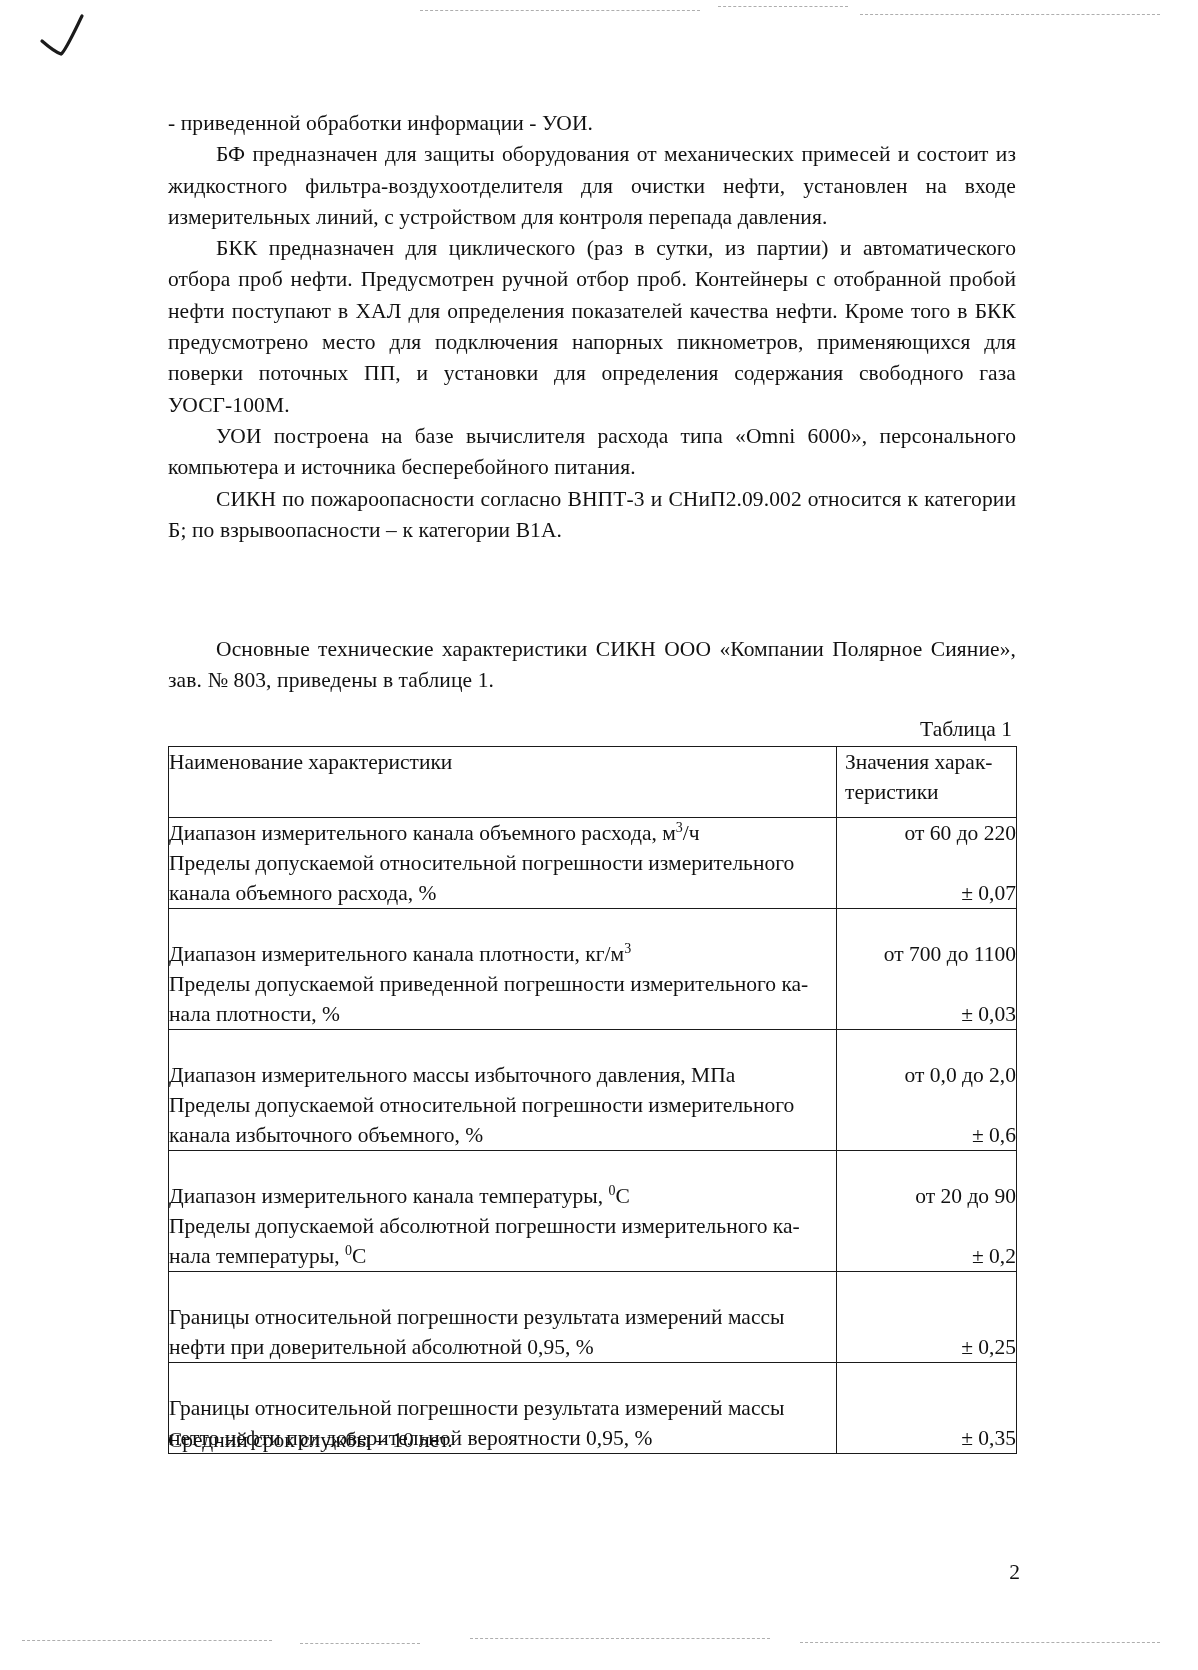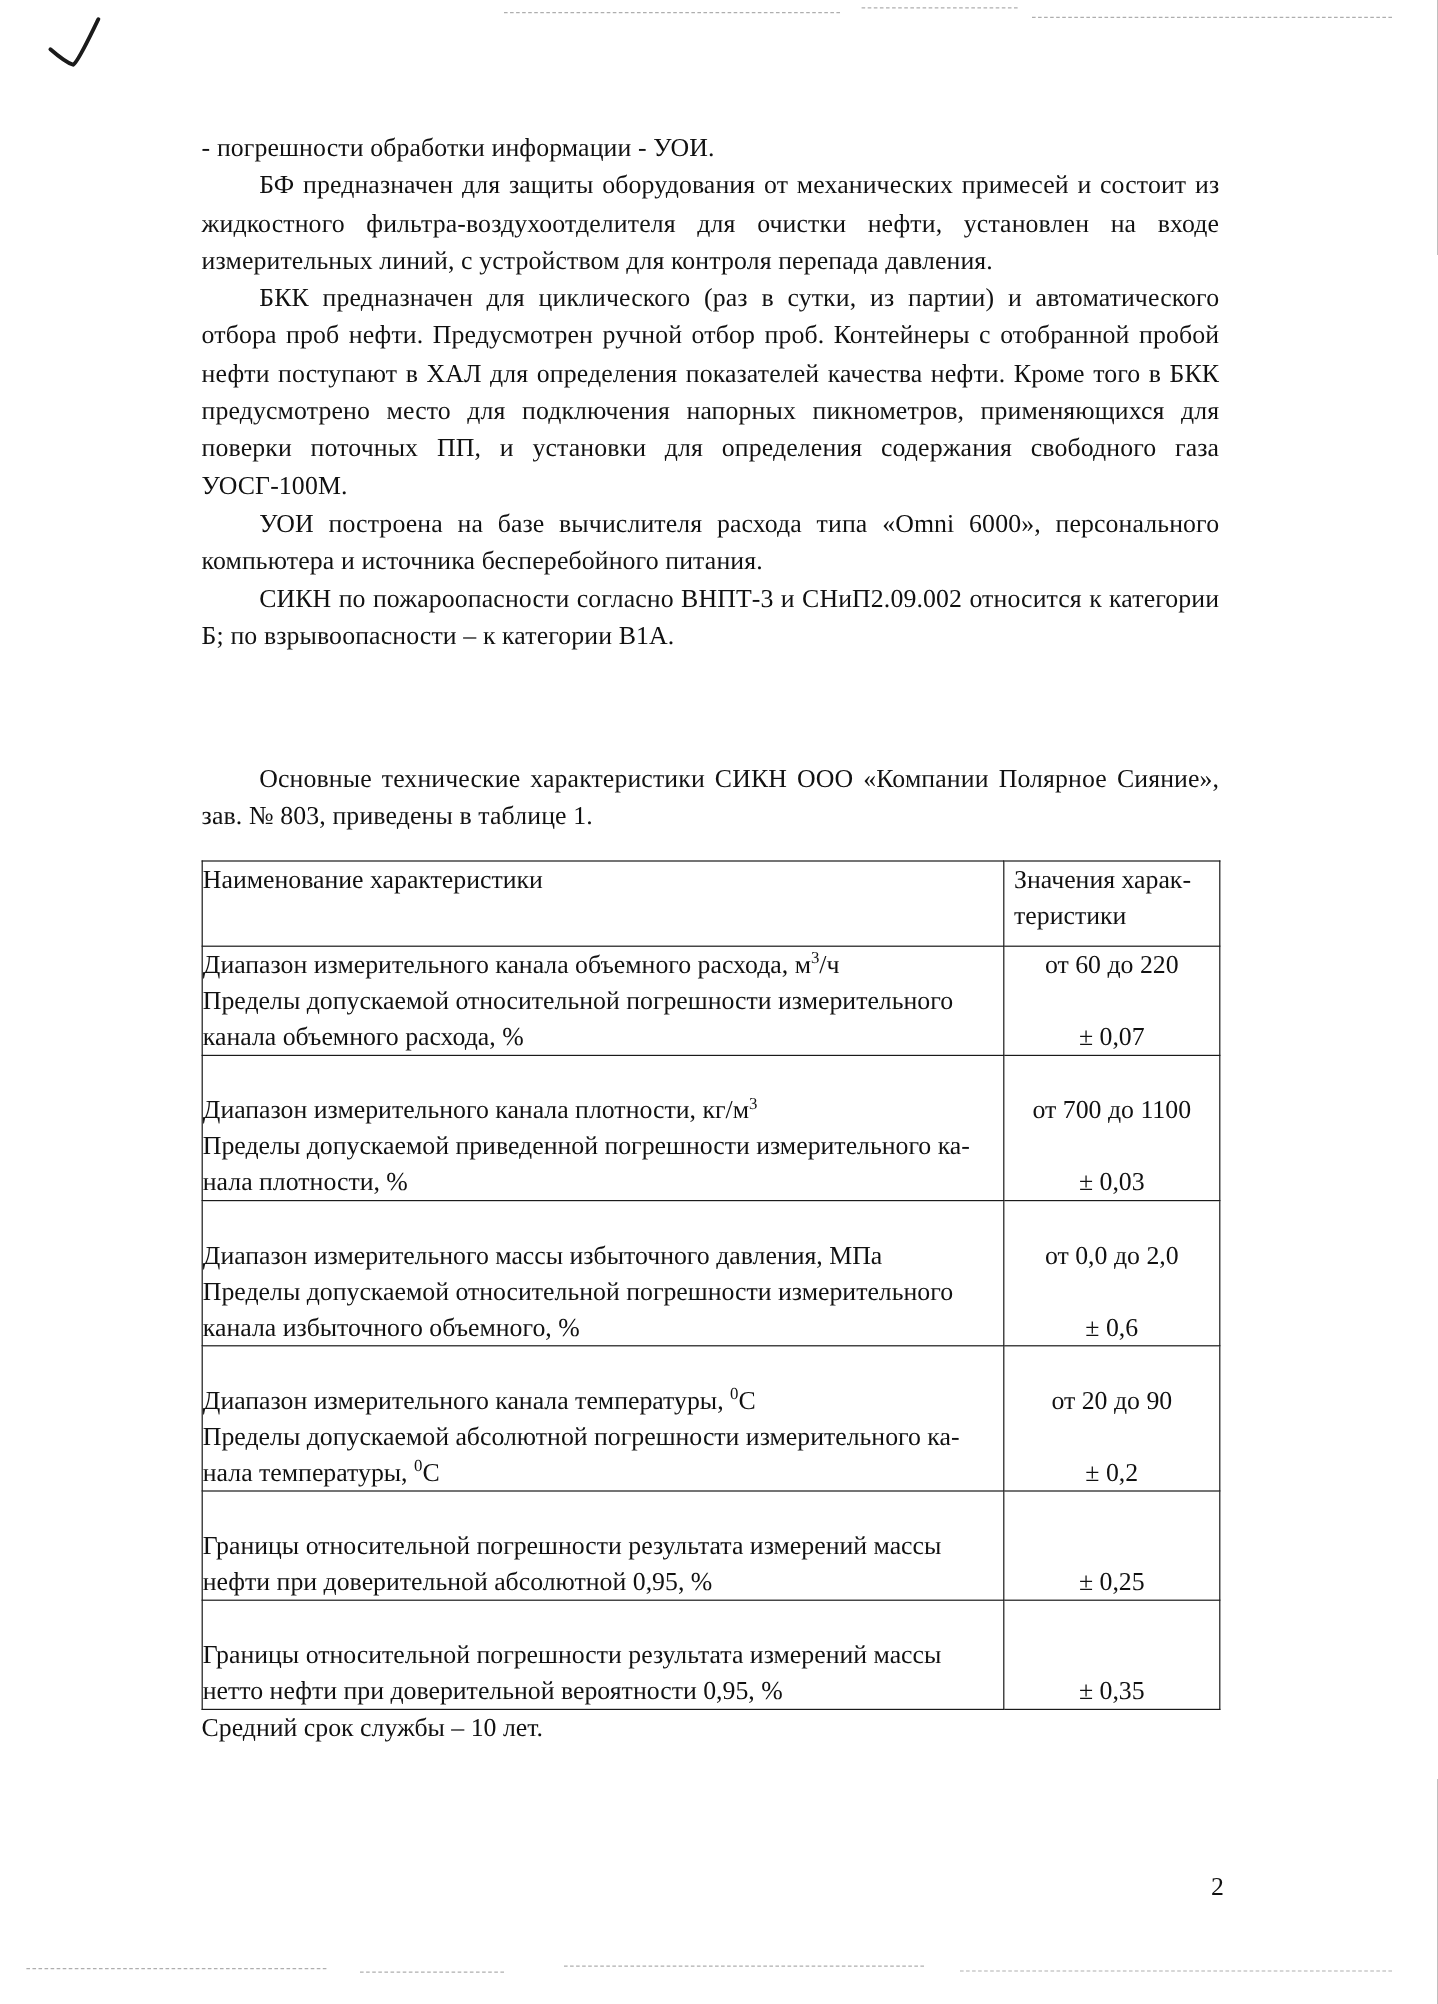--- a/index.html
+++ b/index.html
@@ -93,21 +93,21 @@
   }
   table.spec col.c1 { width: 668px; }
   table.spec col.c2 { width: 180px; }
 
   .cell-name {
     padding: 5px 8px 6px 10px;
     text-align: left;
   }
   .cell-val {
     padding: 5px 12px 6px 6px;
-    text-align: center;
+    text-align: right;
     white-space: nowrap;
   }
   .head-row .cell-name,
   .head-row .cell-val {
     padding-bottom: 10px;
   }
   .head-row .cell-val { text-align: left; padding-left: 8px; }
 
   .rowline { display: block; }
   .rowline.gap { height: 30px; }
@@ -151,33 +151,34 @@
   <div class="edge-dash top-a"></div>
   <div class="edge-dash top-b"></div>
   <div class="edge-dash top-c"></div>
   <div class="edge-dash bot-a"></div>
   <div class="edge-dash bot-b"></div>
   <div class="edge-dash bot-c"></div>
   <div class="edge-dash bot-d"></div>
 
   <div class="body-area">
 
-    <p class="para noindent">- погрешности обработки информации  - УОИ.</p>
+    <p class="para noindent">- приведенной обработки информации  - УОИ.</p>
     <p class="para indent">БФ предназначен для защиты оборудования от механических примесей и состоит из жидкостного фильтра-воздухоотделителя для очистки нефти, установлен на входе  измерительных линий, с устройством для контроля перепада давления.</p>
     <p class="para indent">БКК предназначен для циклического (раз в сутки, из партии) и автоматического отбора проб нефти. Предусмотрен ручной отбор проб. Контейнеры с отобранной пробой нефти поступают в ХАЛ для определения показателей качества нефти. Кроме того в БКК предусмотрено место для подключения напорных пикнометров, применяющихся для поверки поточных ПП, и установки для определения содержания свободного газа УОСГ-100М.</p>
     <p class="para indent">УОИ построена на базе вычислителя расхода типа «Omni 6000», персонального компьютера  и источника бесперебойного питания.</p>
     <p class="para indent">СИКН по пожароопасности согласно ВНПТ-3 и СНиП2.09.002 относится к категории Б; по взрывоопасности – к категории В1А.</p>
 
     <div class="spacer-lg"></div>
     <div class="spacer-md"></div>
 
     <p class="para indent">Основные технические характеристики СИКН ООО «Компании Полярное Сияние», зав. № 803, приведены в таблице 1.</p>
 
     <div class="spacer-sm"></div>
 
+    <div class="table-caption">Таблица 1</div>
 
     <table class="spec">
       <colgroup>
           <col class="c1">
           <col class="c2">
         </colgroup>
       <thead>
         <tr class="head-row">
           <th class="cell-name">Наименование характеристики</th>
           <th class="cell-val">

